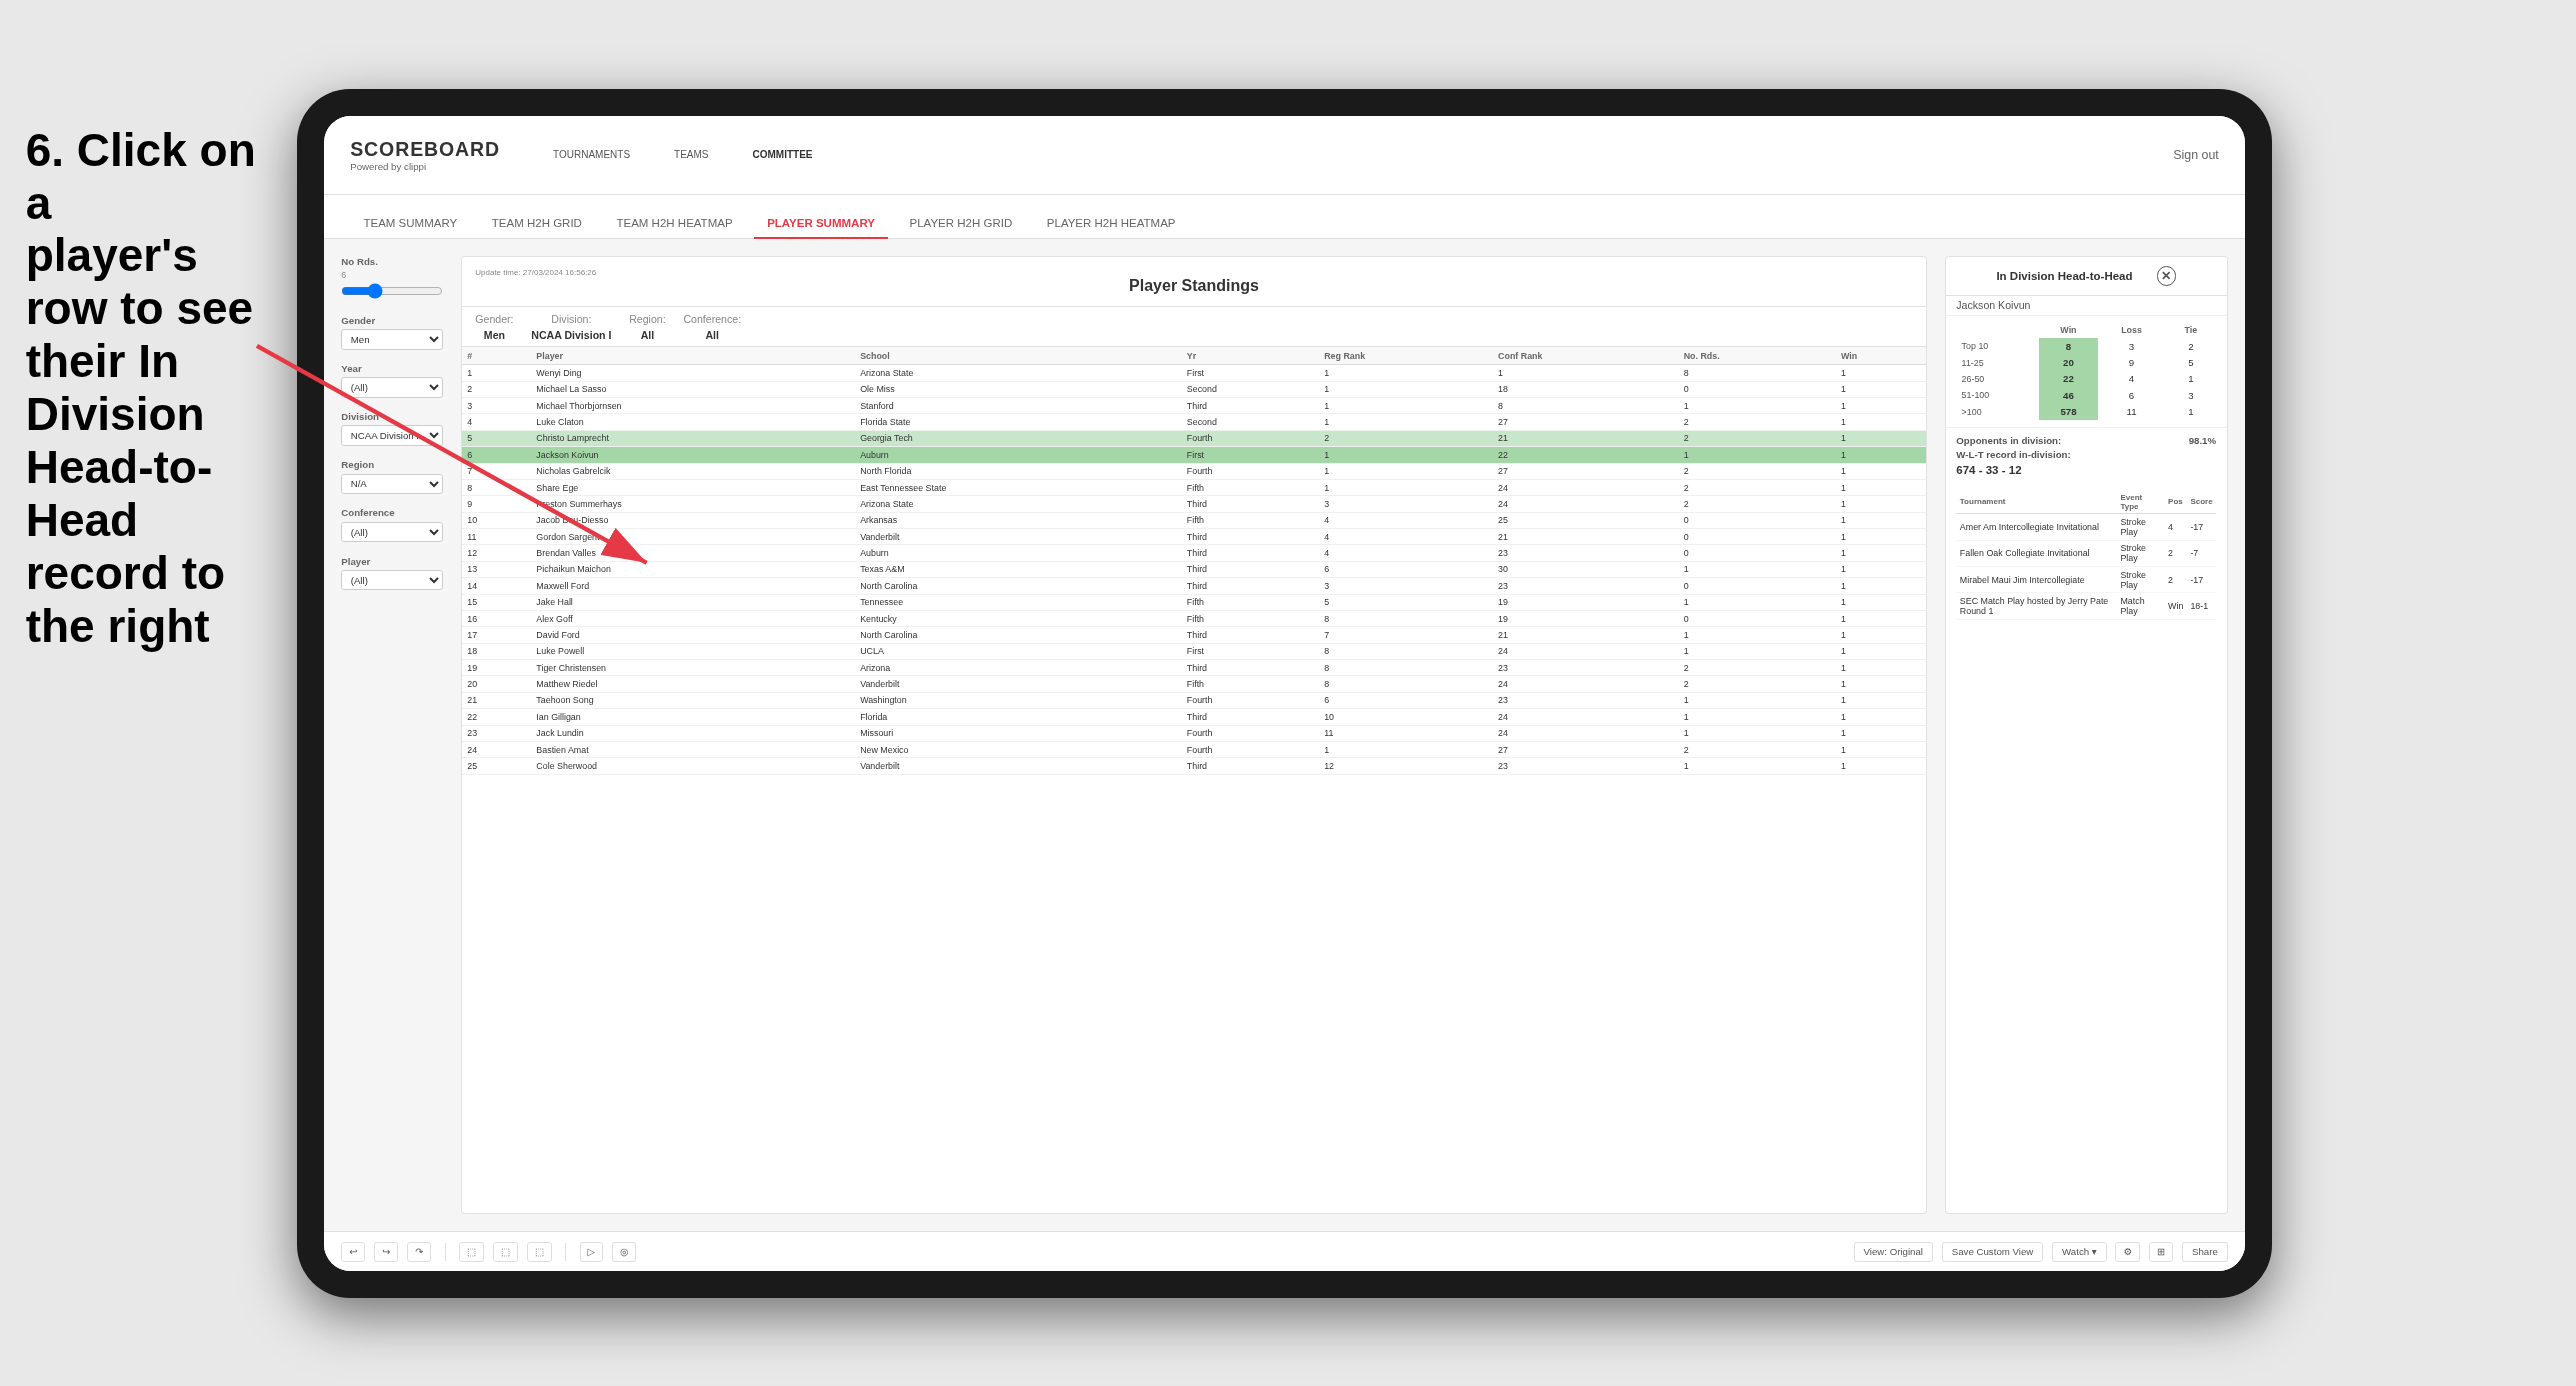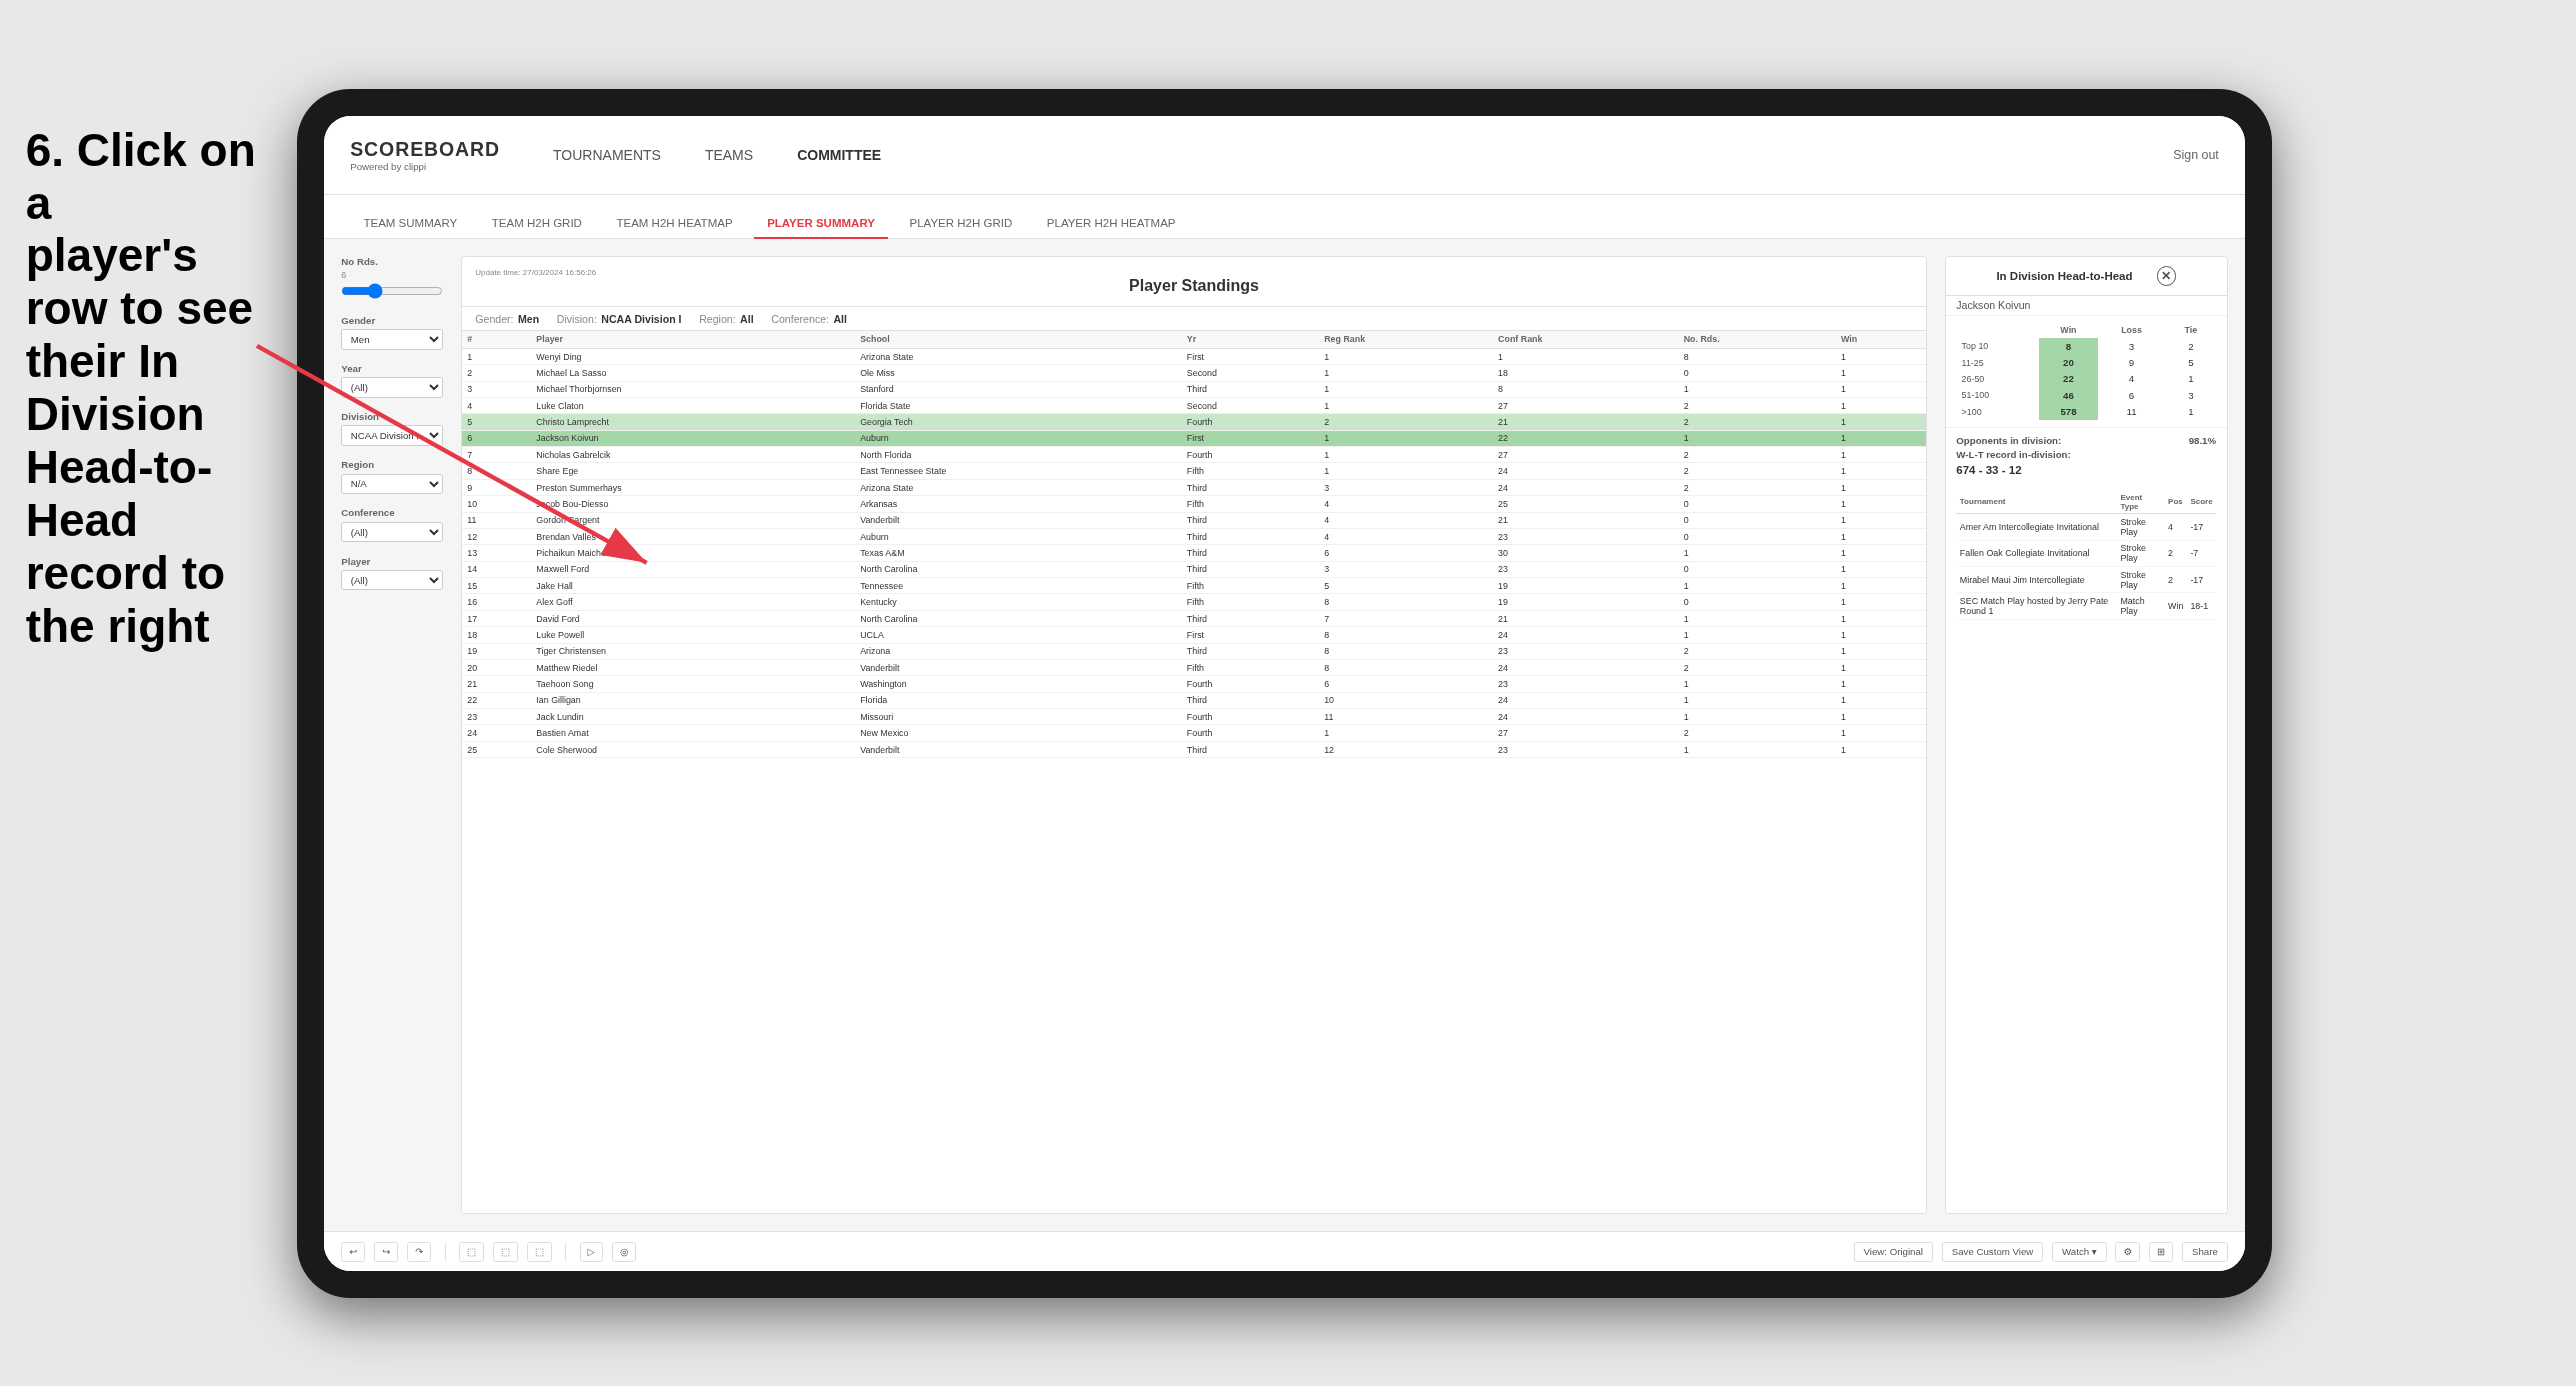--- a/index.html
+++ b/index.html
@@ -76,21 +76,21 @@
       color: #666;
     }
 
     .nav-items {
       display: flex;
       gap: 44px;
       flex: 1;
     }
 
     .nav-item {
-      font-size: 14px;
+      font-size: 10px;
       color: #555;
       cursor: pointer;
       padding: 4.4px 0;
       font-weight: 500;
     }
 
     .nav-item.active {
       color: #333;
       font-weight: 700;
     }
@@ -212,20 +212,21 @@
       padding: 5.3px 13.3px;
       font-size: 10.6px;
       color: #555;
       border-bottom: 0.9px solid #e0e0e0;
     }
 
     .filter-pill {
       display: flex;
       align-items: center;
       gap: 4.4px;
+      flex-direction: column;
     }
 
     .filter-pill-label {
       color: #888;
     }
 
     .filter-pill-value {
       font-weight: 600;
       color: #333;
     }

